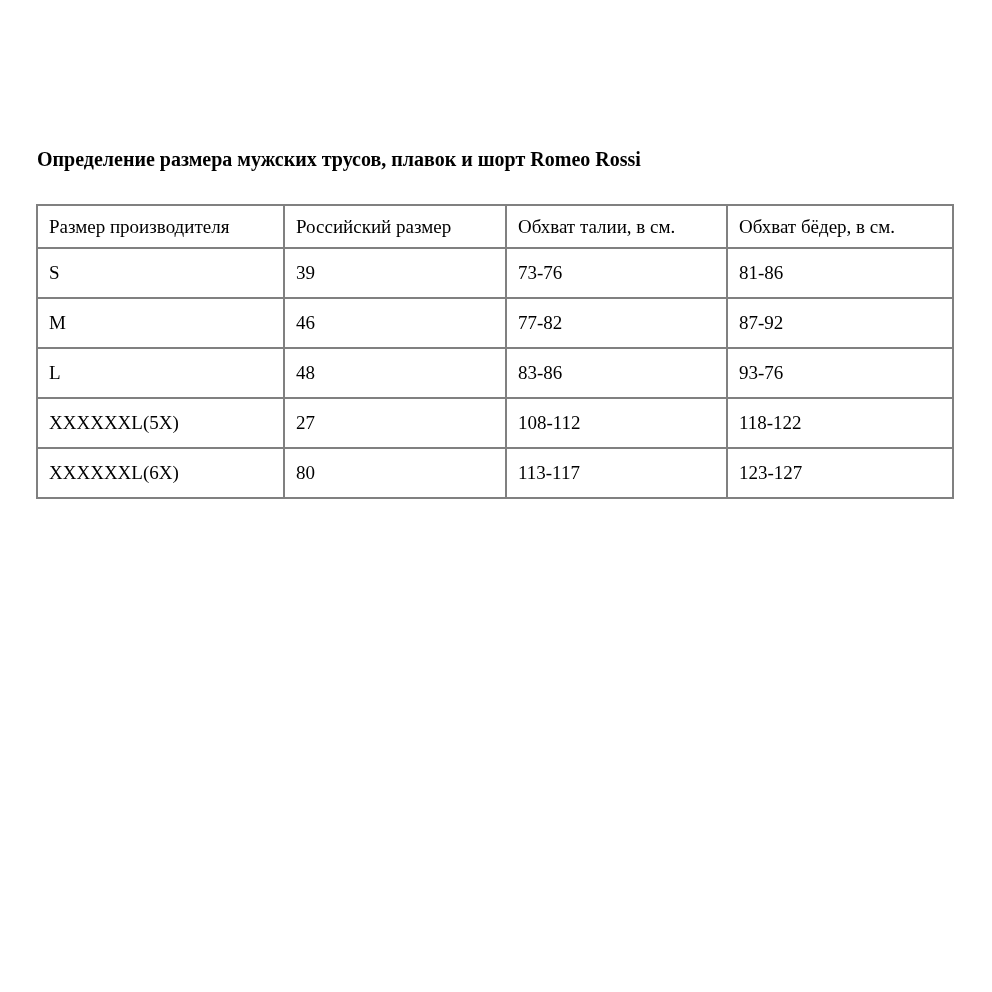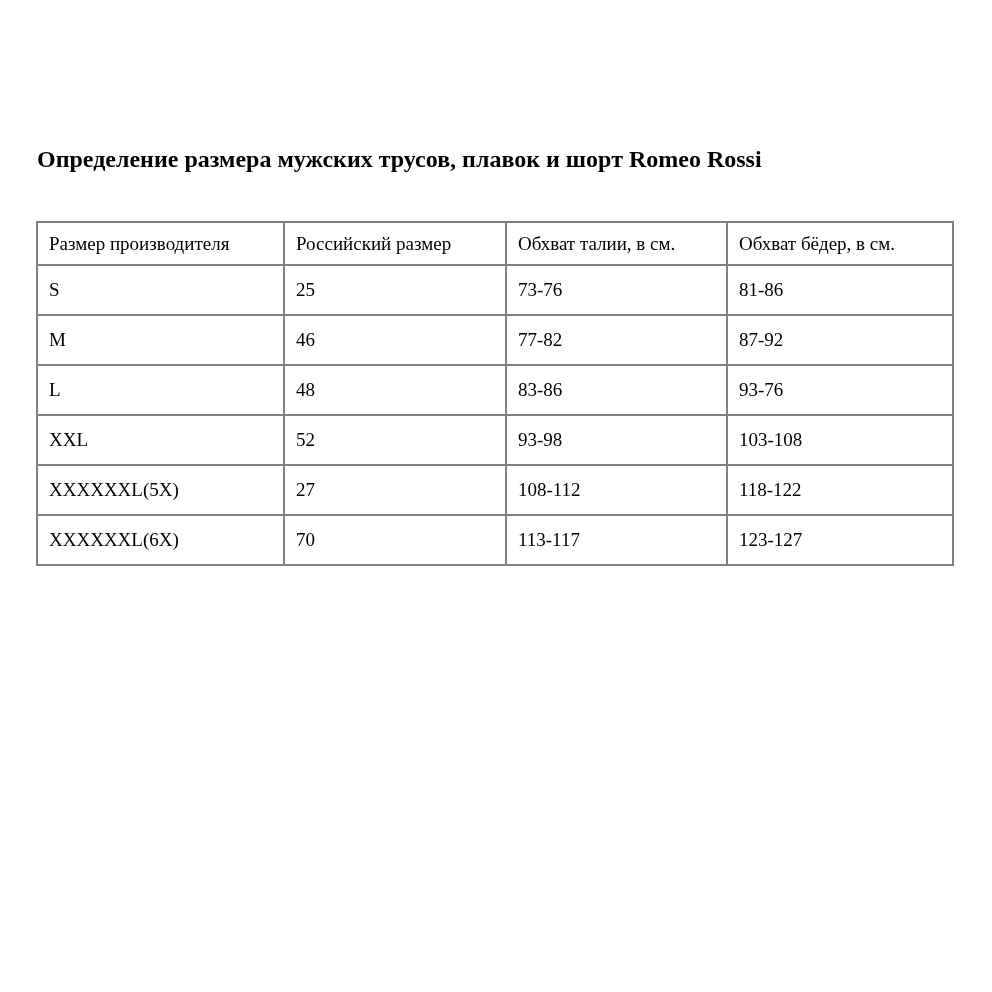--- a/index.html
+++ b/index.html
@@ -11,29 +11,29 @@
   body {
     width: 992px;
     height: 992px;
     font-family: "Liberation Serif", serif;
     color: #000000;
   }
   .page {
     padding: 147px 38px 0 36px;
   }
   .doc-title {
-    font-size: 24px;
+    font-size: 20px;
     font-weight: bold;
     margin: 0 0 0 1px;
     line-height: 24px;
     white-space: nowrap;
   }
   table.size-table {
     border-collapse: collapse;
-    margin-top: 50px;
+    margin-top: 33px;
     width: 916px;
     table-layout: fixed;
     padding-left: 46px;
   }
   table.size-table th,
   table.size-table td {
     border: 2px solid #808080;
     font-size: 19px;
     font-weight: normal;
     text-align: left;
@@ -66,49 +66,43 @@
       <tr>
           <th>Размер производителя</th>
           <th>Российский размер</th>
           <th>Обхват талии, в см.</th>
           <th>Обхват бёдер, в см.</th>
         </tr>
     </thead>
     <tbody>
         <tr>
           <td>S</td>
-          <td>25</td>
+          <td>39</td>
           <td>73-76</td>
           <td>81-86</td>
         </tr>
         <tr>
           <td>M</td>
           <td>46</td>
           <td>77-82</td>
           <td>87-92</td>
         </tr>
         <tr>
           <td>L</td>
           <td>48</td>
           <td>83-86</td>
           <td>93-76</td>
         </tr>
         <tr>
-          <td>XXL</td>
-          <td>52</td>
-          <td>93-98</td>
-          <td>103-108</td>
-        </tr>
-        <tr>
           <td>XXXXXXL(5X)</td>
           <td>27</td>
           <td>108-112</td>
           <td>118-122</td>
         </tr>
         <tr>
           <td>XXXXXXL(6X)</td>
-          <td>70</td>
+          <td>80</td>
           <td>113-117</td>
           <td>123-127</td>
         </tr>
       </tbody>
   </table>
 </div>
 
 </body></html>

